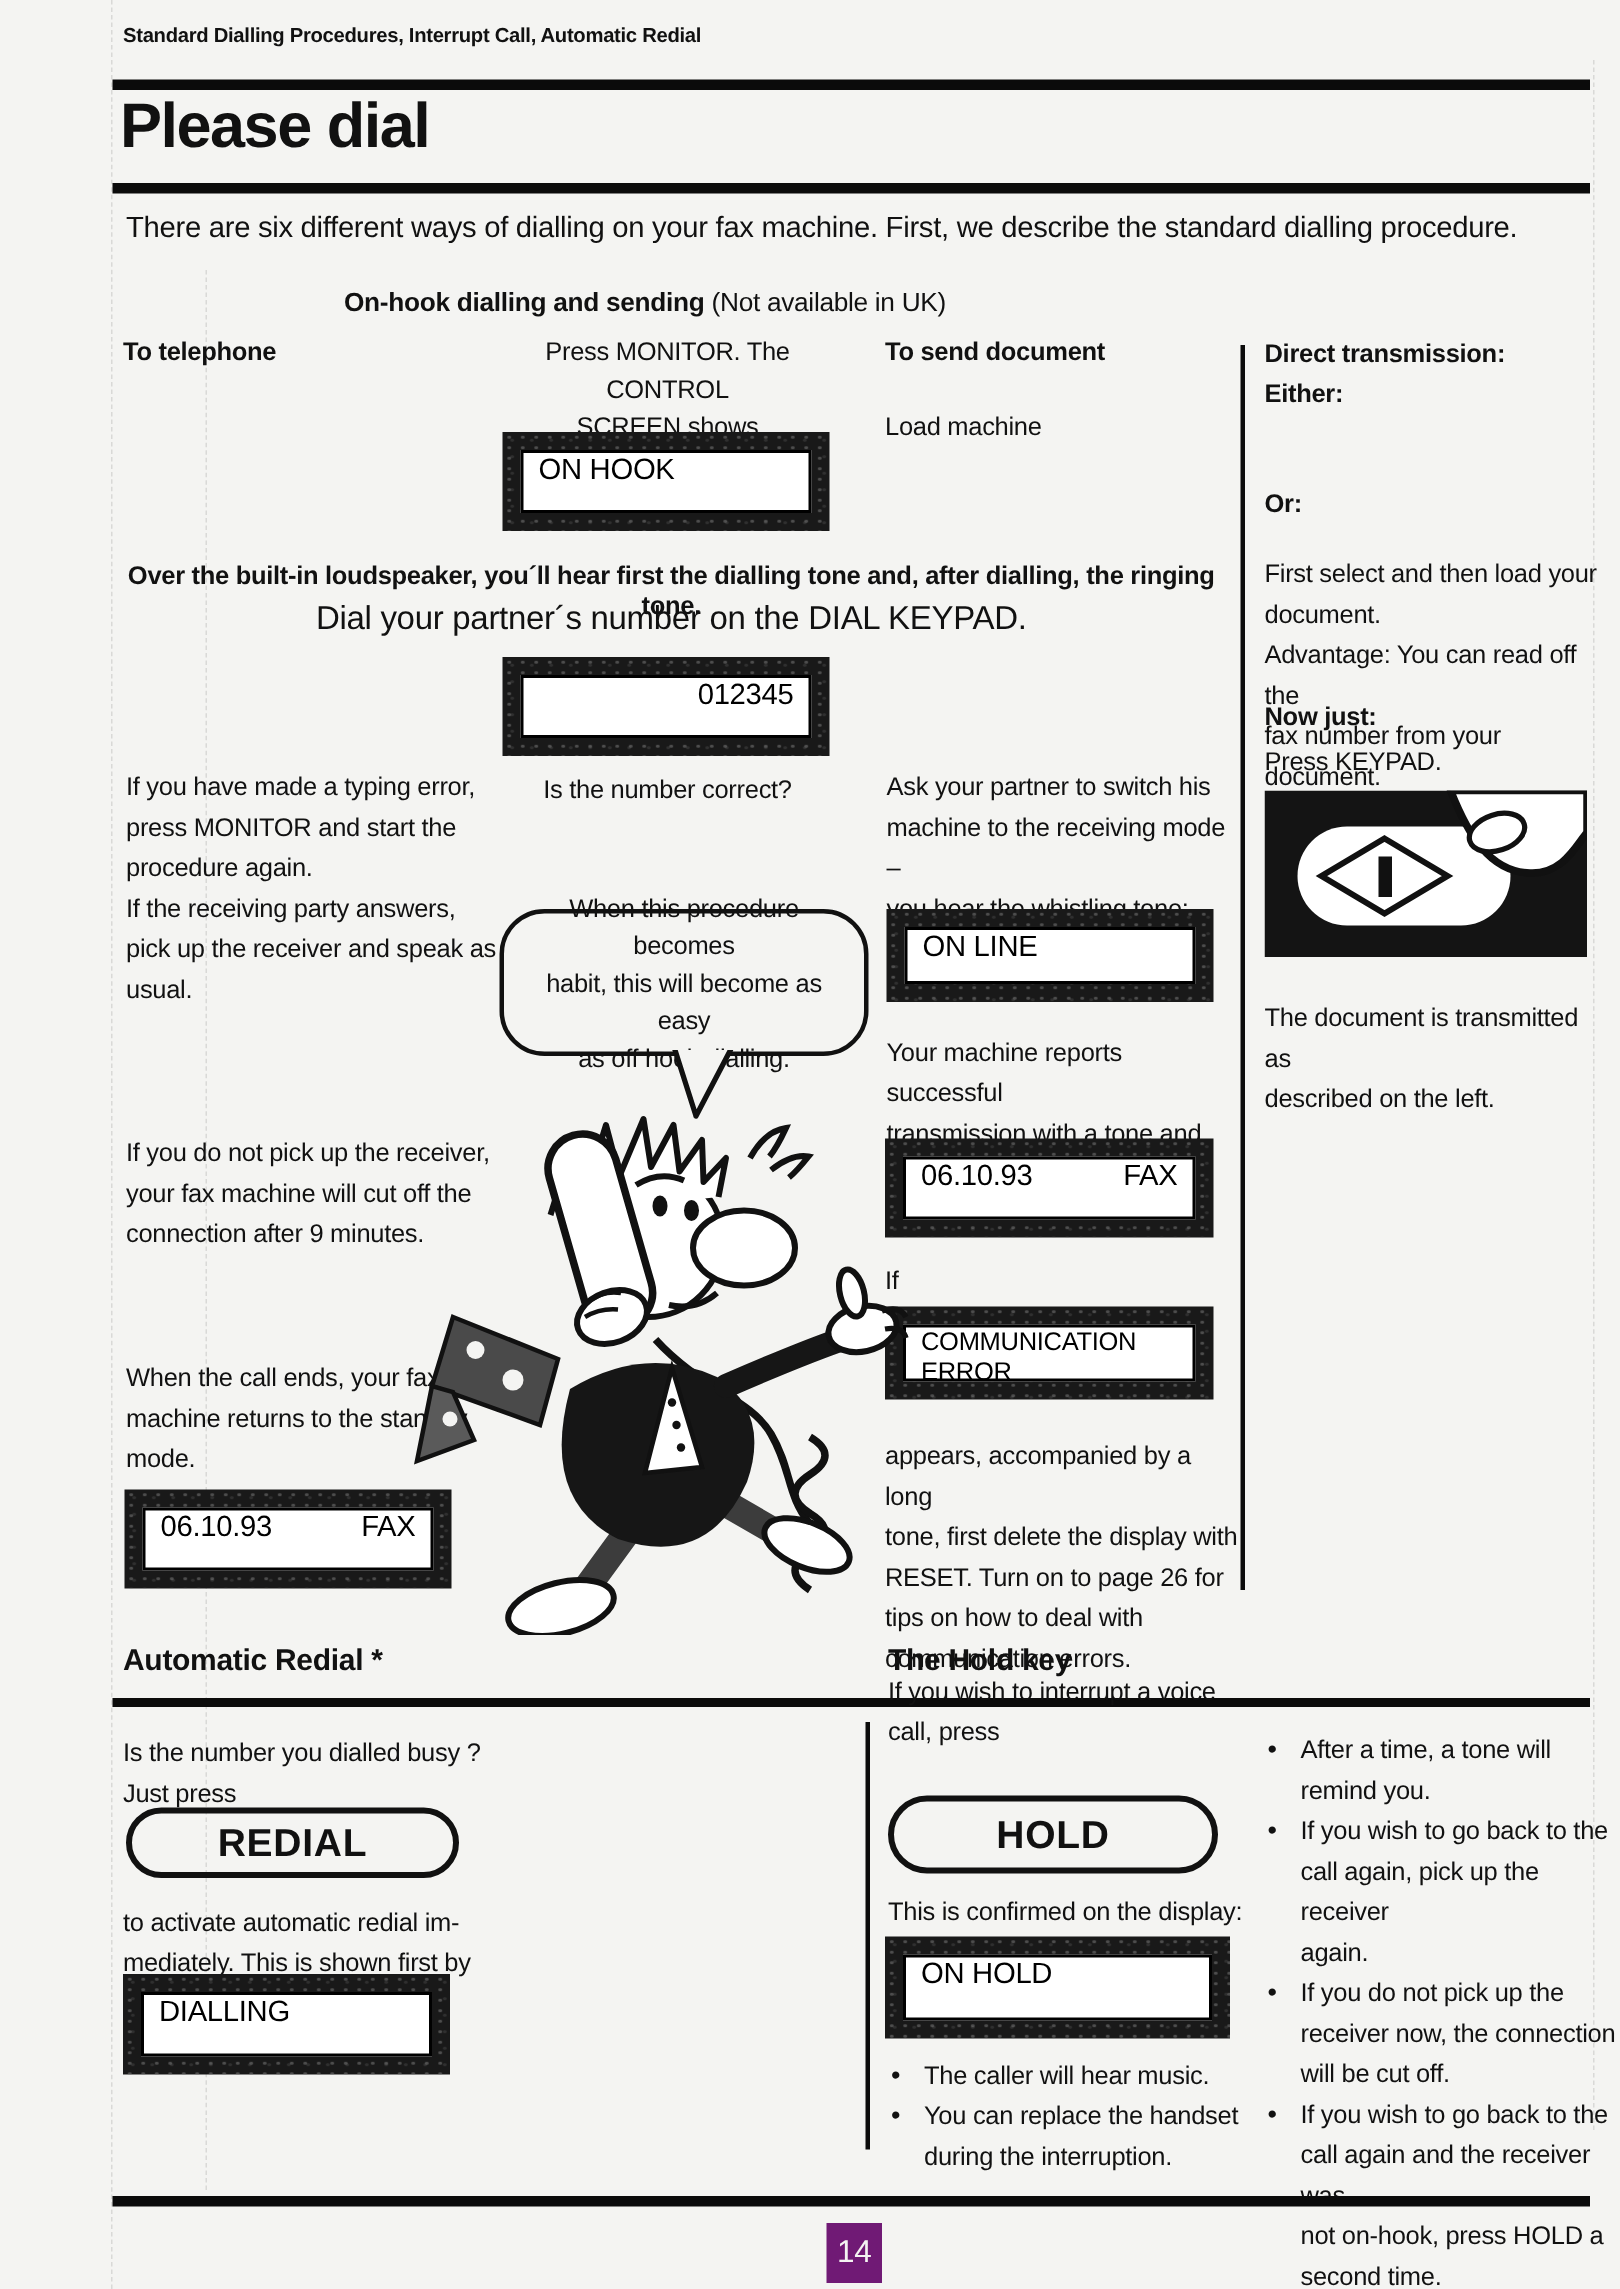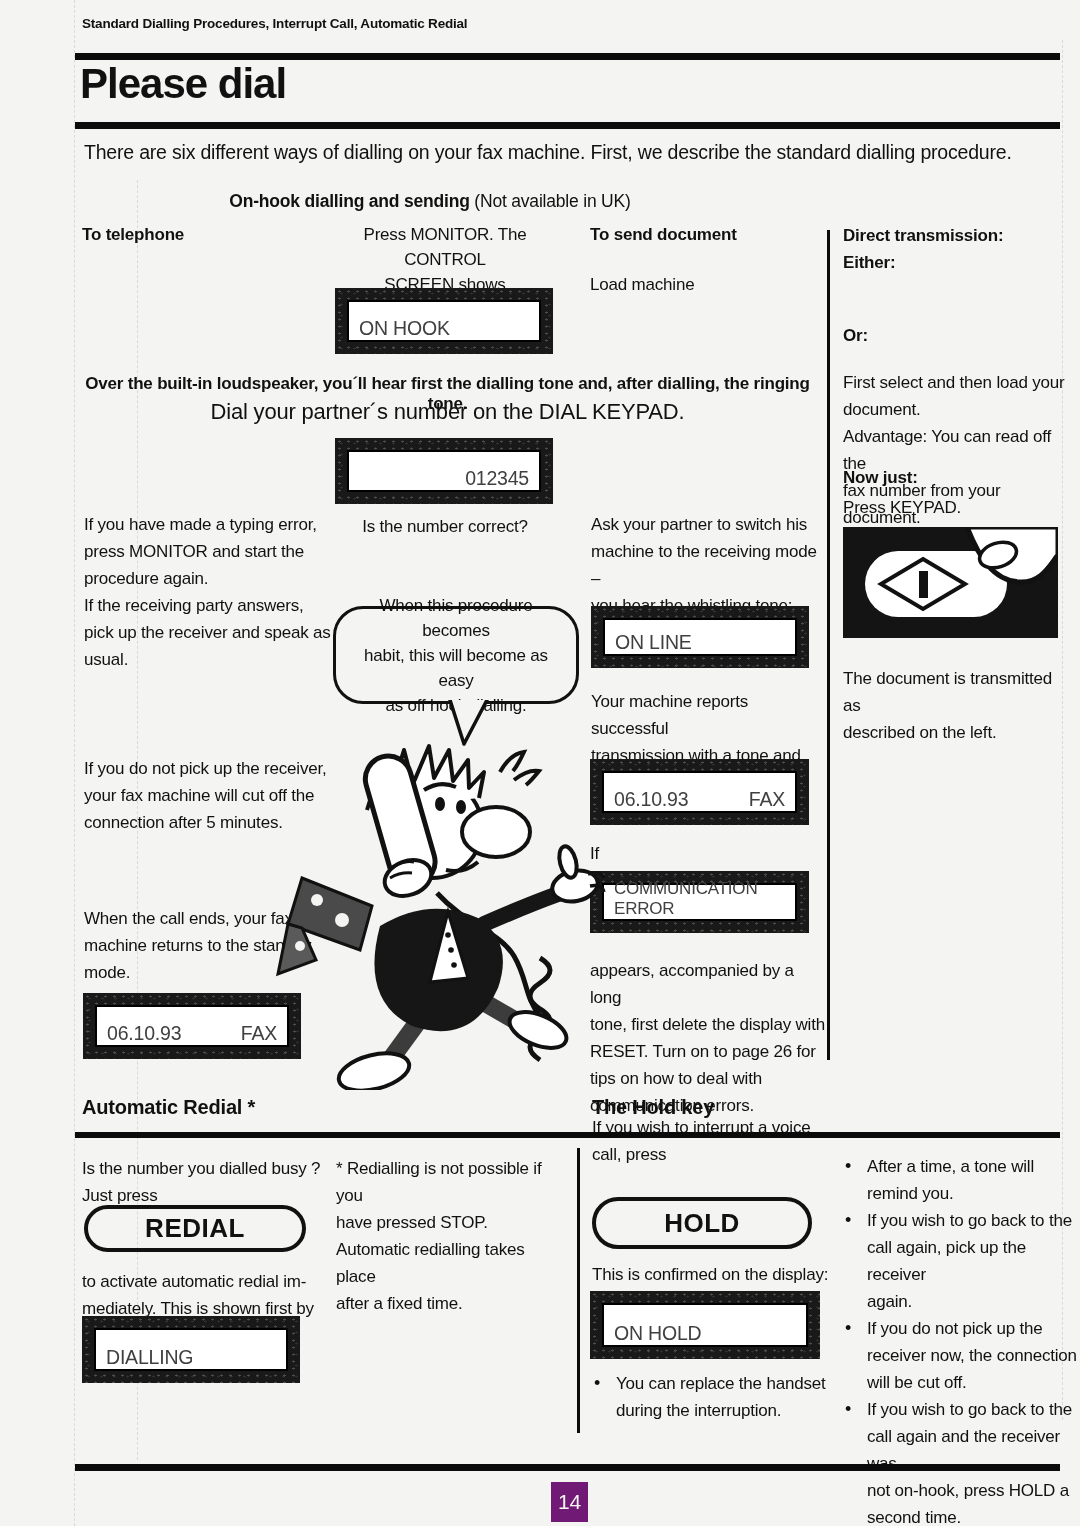--- a/index.html
+++ b/index.html
@@ -24,21 +24,21 @@
   
   .display{
     position:absolute;background-color:#191919;
     background-image:radial-gradient(rgba(120,120,120,.55) 1px,transparent 1.6px),
                      radial-gradient(rgba(70,70,70,.5) 1px,transparent 1.4px);
     background-size:9px 7px,13px 11px;
     padding:12px;box-sizing:border-box;
   }
   .display-inner{
     background:#fff;border:2px solid #000;height:100%;box-sizing:border-box;
-    display:flex;align-items:flex-end;padding:0 10px;font-size:19.5px;color:#404040;
+    display:flex;align-items:flex-start;padding:0 10px;font-size:19.5px;color:#000000;
   }
   .display-inner.right{justify-content:flex-end;}
   .display-inner.between{justify-content:space-between;}
   .display-inner.small{font-size:17px;}
   
   .pill{
     position:absolute;border:4px solid #111;border-radius:40px;background:transparent;
     display:flex;align-items:center;justify-content:center;
     font-weight:bold;font-size:26px;letter-spacing:0.5px;box-sizing:border-box;
   }
@@ -160,21 +160,21 @@
       </div>
   </div>
   <div class="abs t body" style="left:590px;top:957px;width:235px;">appears, accompanied by a long
 tone, first delete the display with
 RESET. Turn on to page 26 for
 tips on how to deal with
 communication errors.</div>
 
   <div class="abs t body" style="left:84px;top:755px;width:255px;">If you do not pick up the receiver,
 your fax machine will cut off the
-connection after 5 minutes.</div>
+connection after 9 minutes.</div>
   <div class="abs t body" style="left:84px;top:905px;width:255px;">When the call ends, your fax
 machine returns to the standby
 mode.</div>
   <div class="display" style="left:83px;top:993px;width:218px;height:66px;">
     <div class="display-inner between">
       <span>06.10.93</span>
       <span>FAX</span>
     </div>
   </div>
 
@@ -235,37 +235,34 @@
 Just press</div>
   <div class="pill" style="left:84px;top:1205px;width:222px;height:47px;">REDIAL</div>
   <div class="abs t body" style="left:82px;top:1268px;width:255px;">to activate automatic redial im-
 mediately. This is shown first by</div>
   <div class="display" style="left:82px;top:1316px;width:218px;height:67px;">
     <div class="display-inner">
         <span>DIALLING</span>
       </div>
   </div>
 
-  <div class="abs t body" style="left:336px;top:1155px;width:230px;">* Redialling is not possible if you
-have pressed STOP.
-Automatic redialling takes place
-after a fixed time.</div>
 
   <div class="rule" style="left:577px;top:1148px;width:3px;height:285px;"></div>
 
   <div class="abs t body" style="left:592px;top:1114px;width:235px;">If you wish to interrupt a voice
 call, press</div>
   <div class="pill" style="left:592px;top:1197px;width:220px;height:52px;">HOLD</div>
   <div class="abs body" style="left:592px;top:1261px;">This is confirmed on the display:</div>
   <div class="display" style="left:590px;top:1291px;width:230px;height:68px;">
     <div class="display-inner">
         <span>ON HOLD</span>
       </div>
   </div>
   <div class="abs bullets" style="left:592px;top:1370px;width:245px;">
+    <div class="bullet-row t">The caller will hear music.</div>
     <div class="bullet-row t">You can replace the handset
 during the interruption.</div>
   </div>
 
   <div class="abs bullets" style="left:843px;top:1153px;width:235px;">
     <div class="bullet-row t">After a time, a tone will
 remind you.</div>
     <div class="bullet-row t">If you wish to go back to the
 call again, pick up the receiver
 again.</div>

